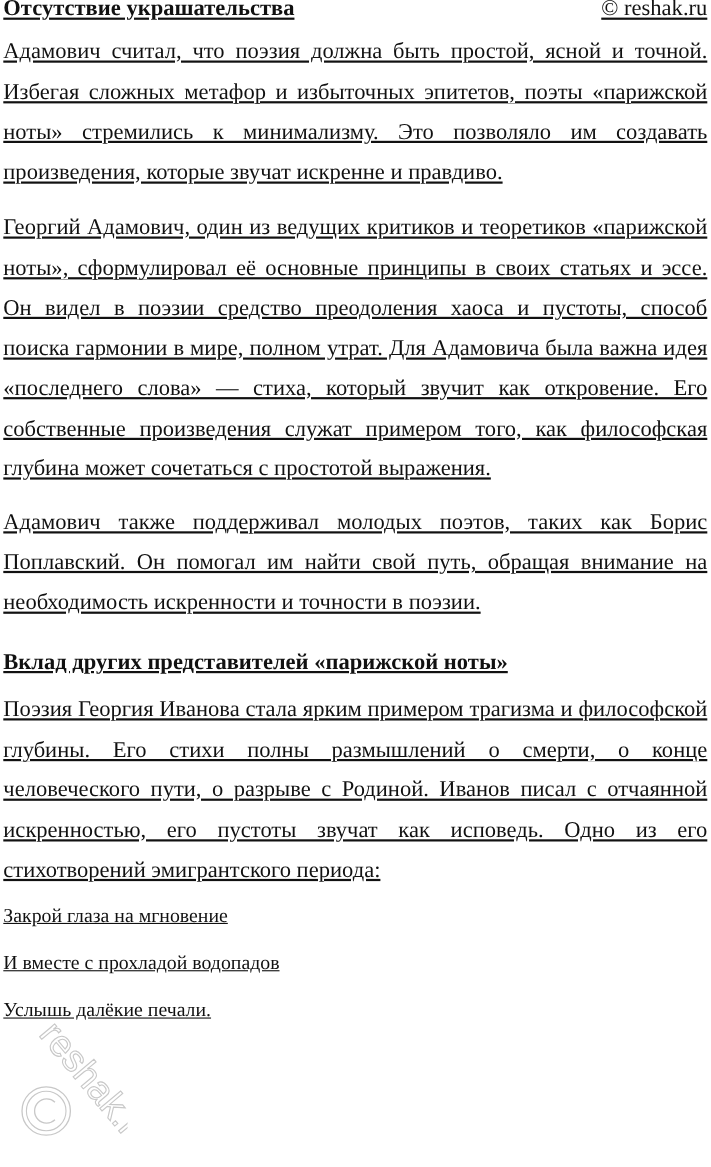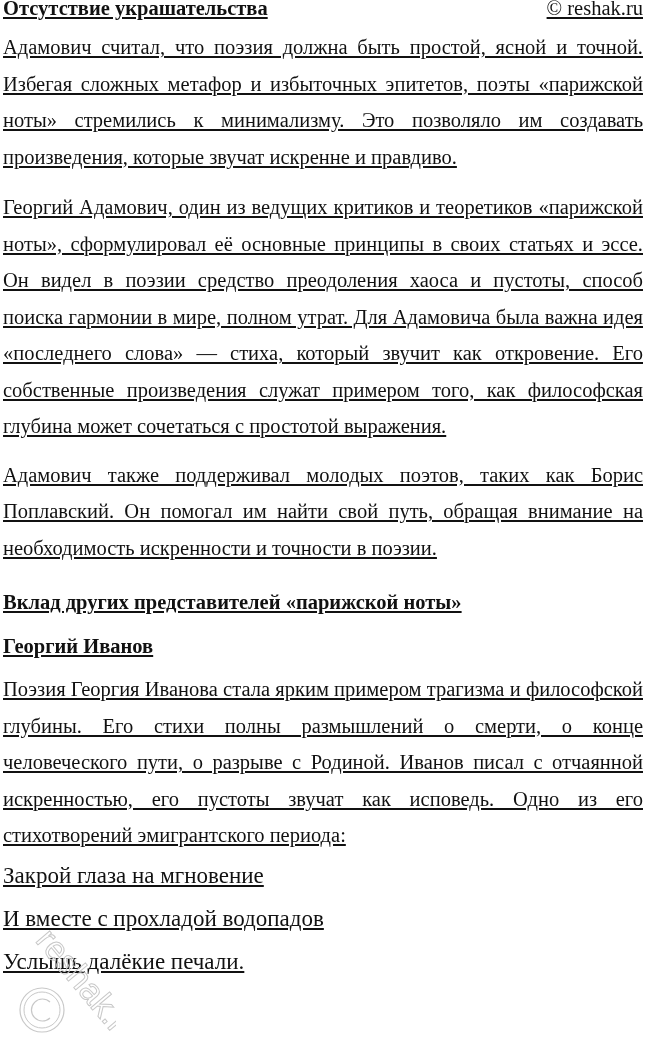--- a/index.html
+++ b/index.html
@@ -46,21 +46,21 @@
       text-align: justify;
       margin: 0;
     }
     .sec-heading {
       font-weight: bold;
       font-size: 20.5px;
       line-height: 22px;
       margin: 0;
     }
     .poem-line {
-      font-size: 23px;
+      font-size: 18px;
       line-height: 22px;
       margin: 0;
     }
     .watermark {
       position: absolute;
       left: 6px;
       top: 905px;
       width: 110px;
       height: 150px;
       pointer-events: none;
@@ -78,21 +78,20 @@
 
   <p class="para" style="margin-top:7px;">Адамович считал, что поэзия должна быть простой, ясной и точной. Избегая сложных метафор и избыточных эпитетов, поэты «парижской ноты» стремились к минимализму. Это позволяло им создавать произведения, которые звучат искренне и правдиво.</p>
 
 
   <p class="para" style="margin-top:14px;">Георгий Адамович, один из ведущих критиков и теоретиков «парижской ноты», сформулировал её основные принципы в своих статьях и эссе. Он видел в поэзии средство преодоления хаоса и пустоты, способ поиска гармонии в мире, полном утрат. Для Адамовича была важна идея «последнего слова» — стиха, который звучит как откровение. Его собственные произведения служат примером того, как философская глубина может сочетаться с простотой выражения.</p>
 
   <p class="para" style="margin-top:12px;">Адамович также поддерживал молодых поэтов, таких как Борис Поплавский. Он помогал им найти свой путь, обращая внимание на необходимость искренности и точности в поэзии.</p>
 
   <h2 class="sec-heading" style="margin-top:25px;">Вклад других представителей «парижской ноты»</h2>
 
-  <h3 class="sec-heading" style="margin-top:22px;">Георгий Иванов</h3>
 
   <p class="para" style="margin-top:14px;">Поэзия Георгия Иванова стала ярким примером трагизма и философской глубины. Его стихи полны размышлений о смерти, о конце человеческого пути, о разрыве с Родиной. Иванов писал с отчаянной искренностью, его пустоты звучат как исповедь. Одно из его стихотворений эмигрантского периода:</p>
 
   <div>
     <p class="poem-line" style="margin-top:11px;">Закрой глаза на мгновение</p>
     <p class="poem-line" style="margin-top:21px;">И вместе с прохладой водопадов</p>
     <p class="poem-line" style="margin-top:21px;">Услышь далёкие печали.</p>
   </div>
 </div>
 

